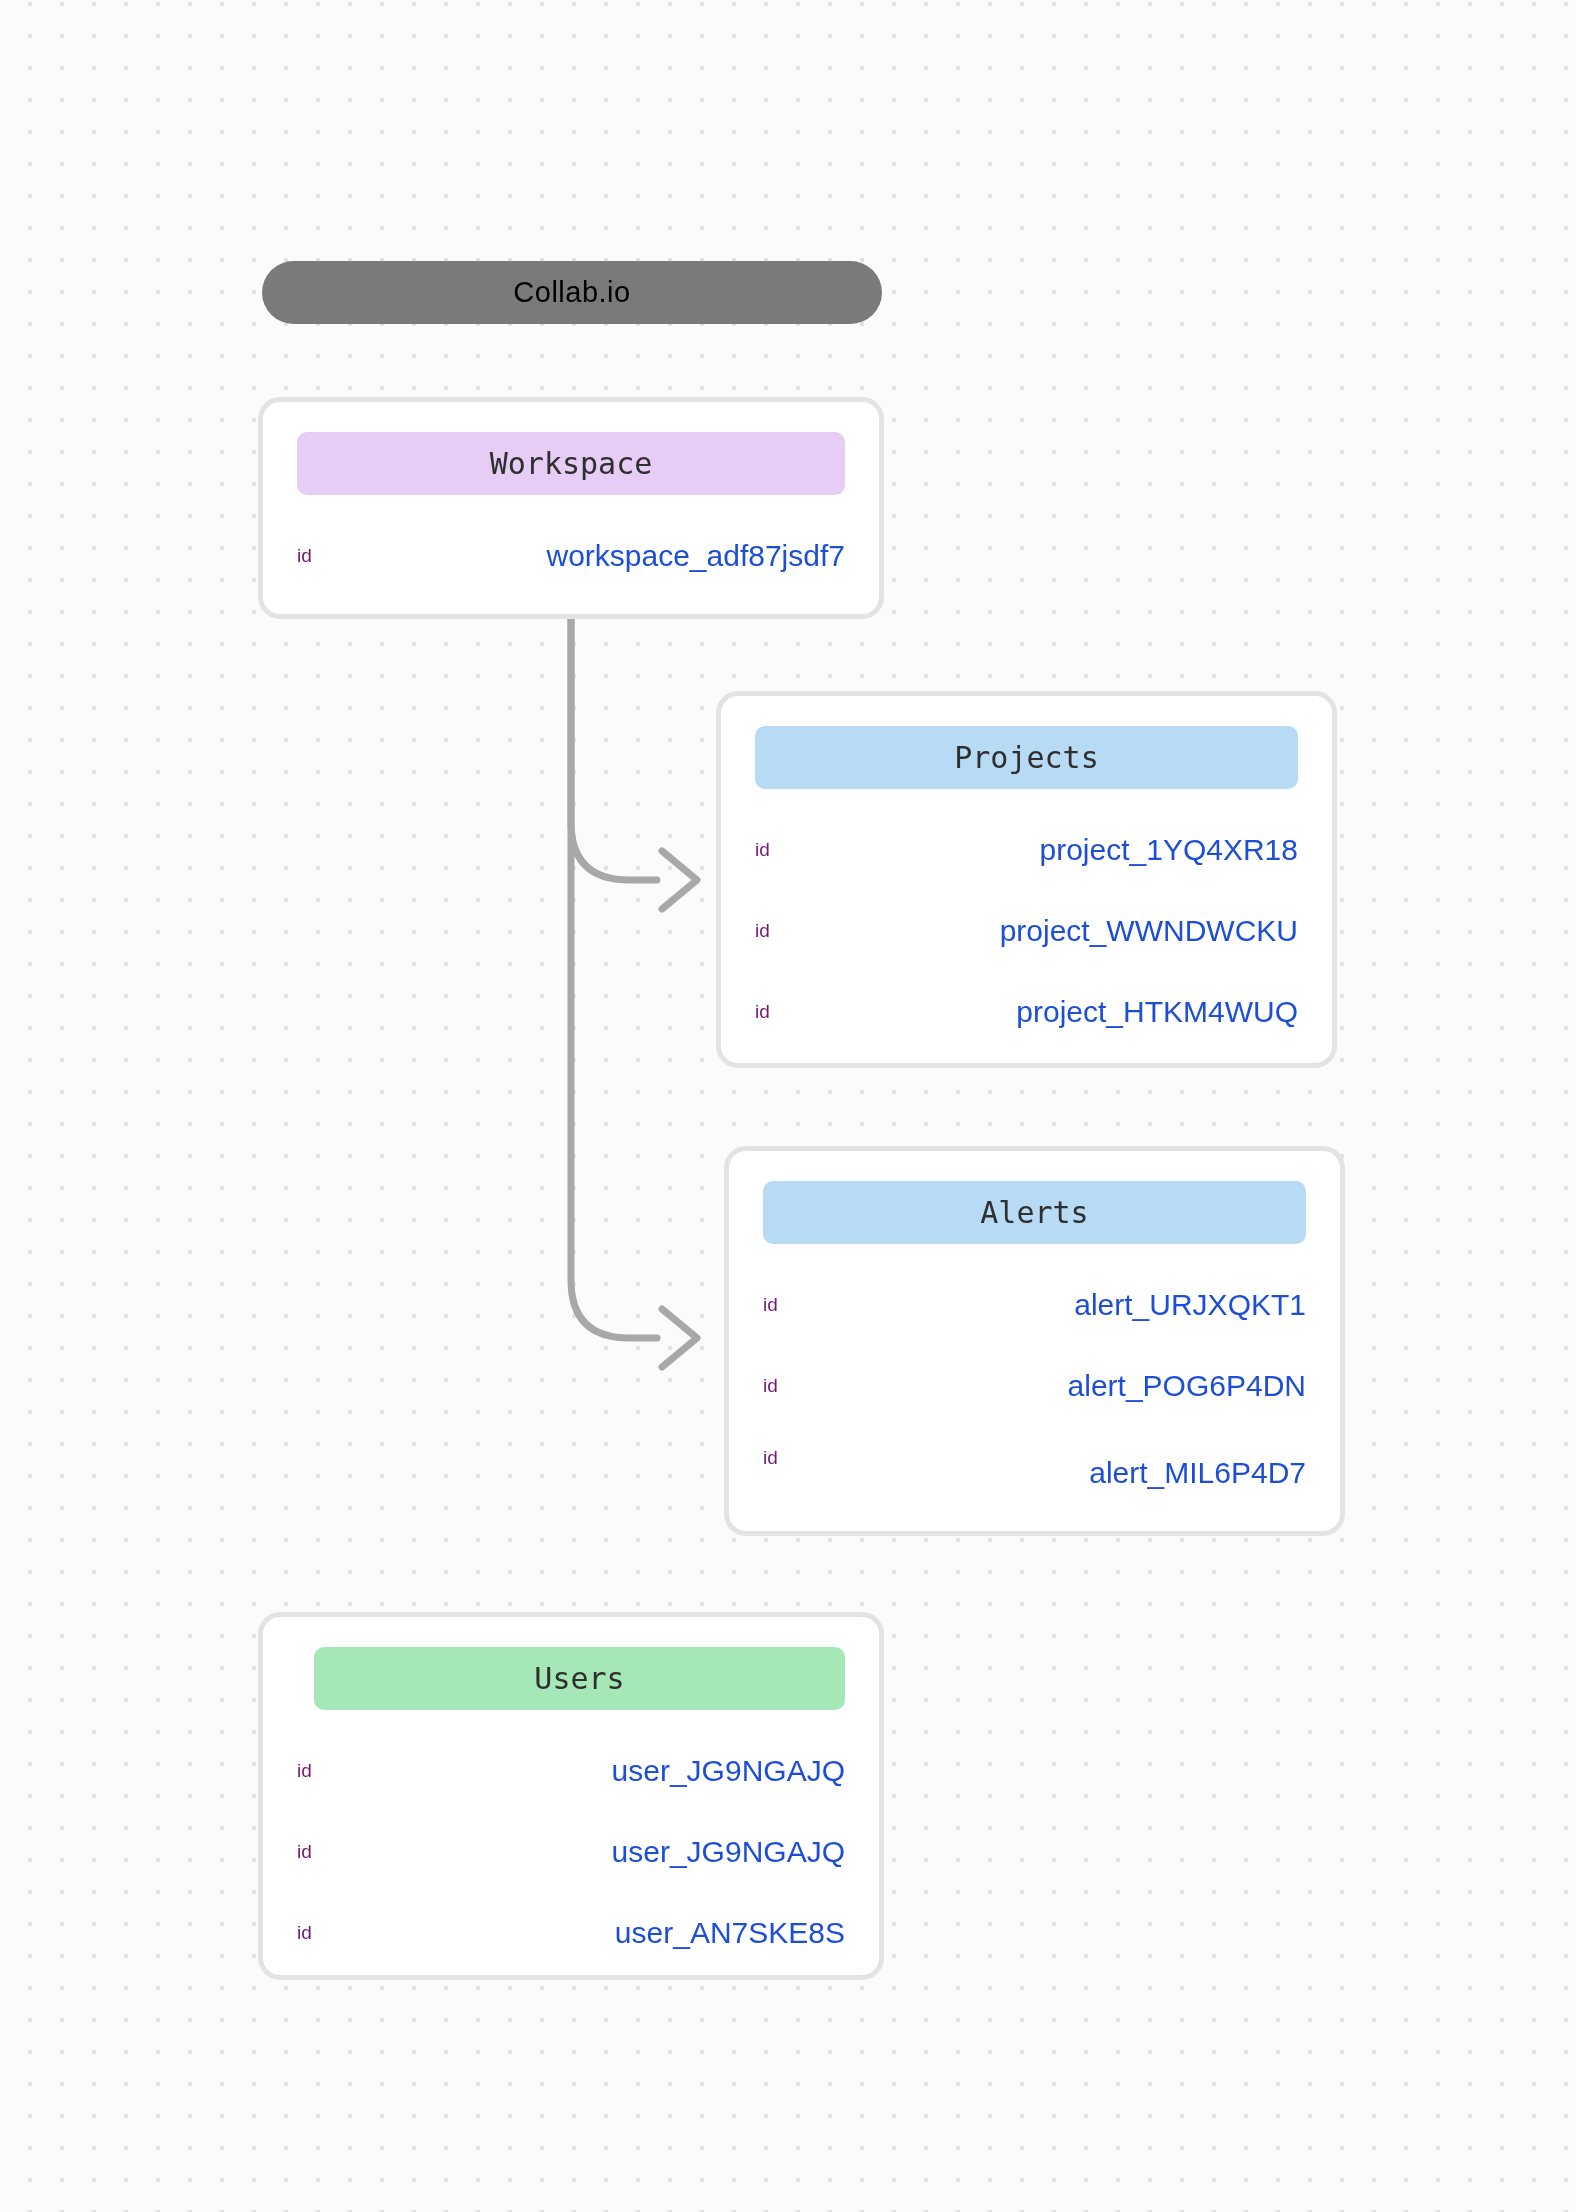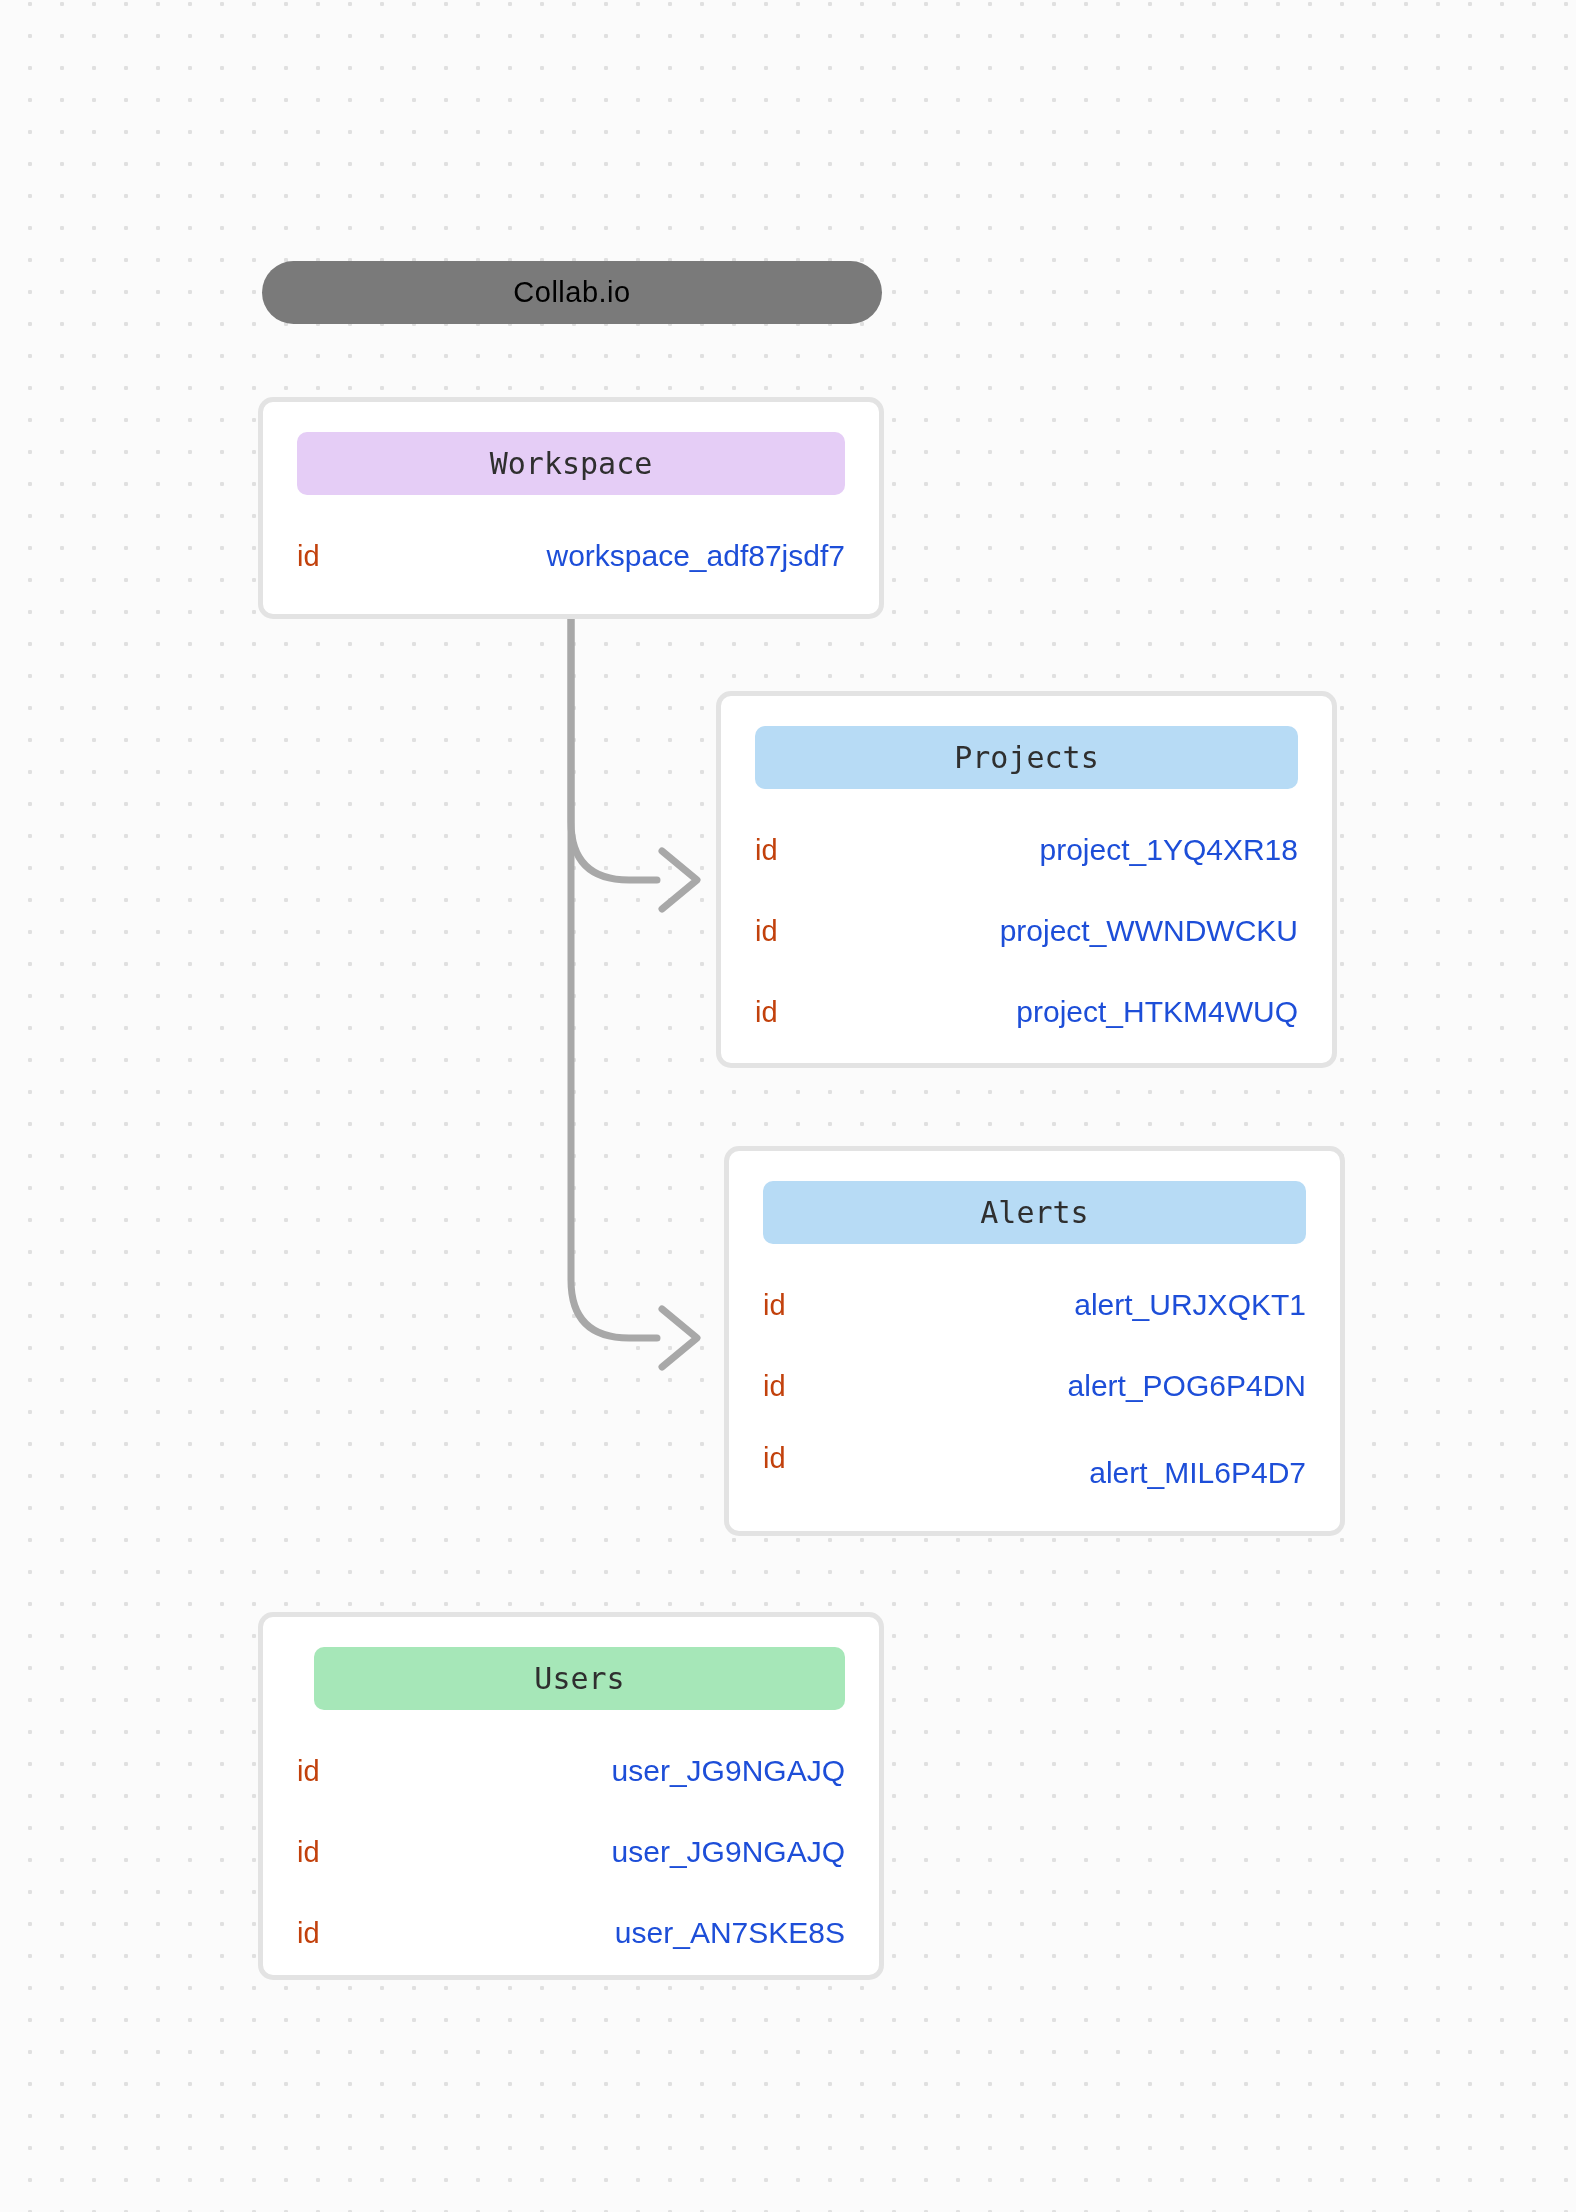--- a/index.html
+++ b/index.html
@@ -39,43 +39,43 @@
     stroke-linecap: round;
     stroke-linejoin: round;
   }
 
   
   .card {
     position: absolute;
     box-sizing: border-box;
     background: #ffffff;
     border: 5px solid #e3e3e3;
-    border-radius: 15px;
+    border-radius: 22px;
     padding: 30px 34px 0 34px;
   }
   .card-header {
     height: 63px;
     border-radius: 10px;
     display: flex; align-items: center; justify-content: center;
     font-family: "DejaVu Sans Mono", monospace;
     font-size: 30px;
     color: #2f2f2f;
   }
   .rows {
     margin-top: 29px;
     display: flex; flex-direction: column;
     gap: 17px;
   }
   .row {
     height: 64px;
     display: flex; align-items: center; justify-content: space-between;
   }
   .row-label {
-    font-size: 29px;
-    color: #c2410c;
+    font-size: 19px;
+    color: #701a75;
   }
   .row-value {
     font-family: Liberation Sans, sans-serif;
     font-size: 30px;
     color: #1d4ed8;
     white-space: nowrap;
   }
   .label-up { transform: translateY(-9px); }
   .value-down { transform: translateY(6px); }
 

